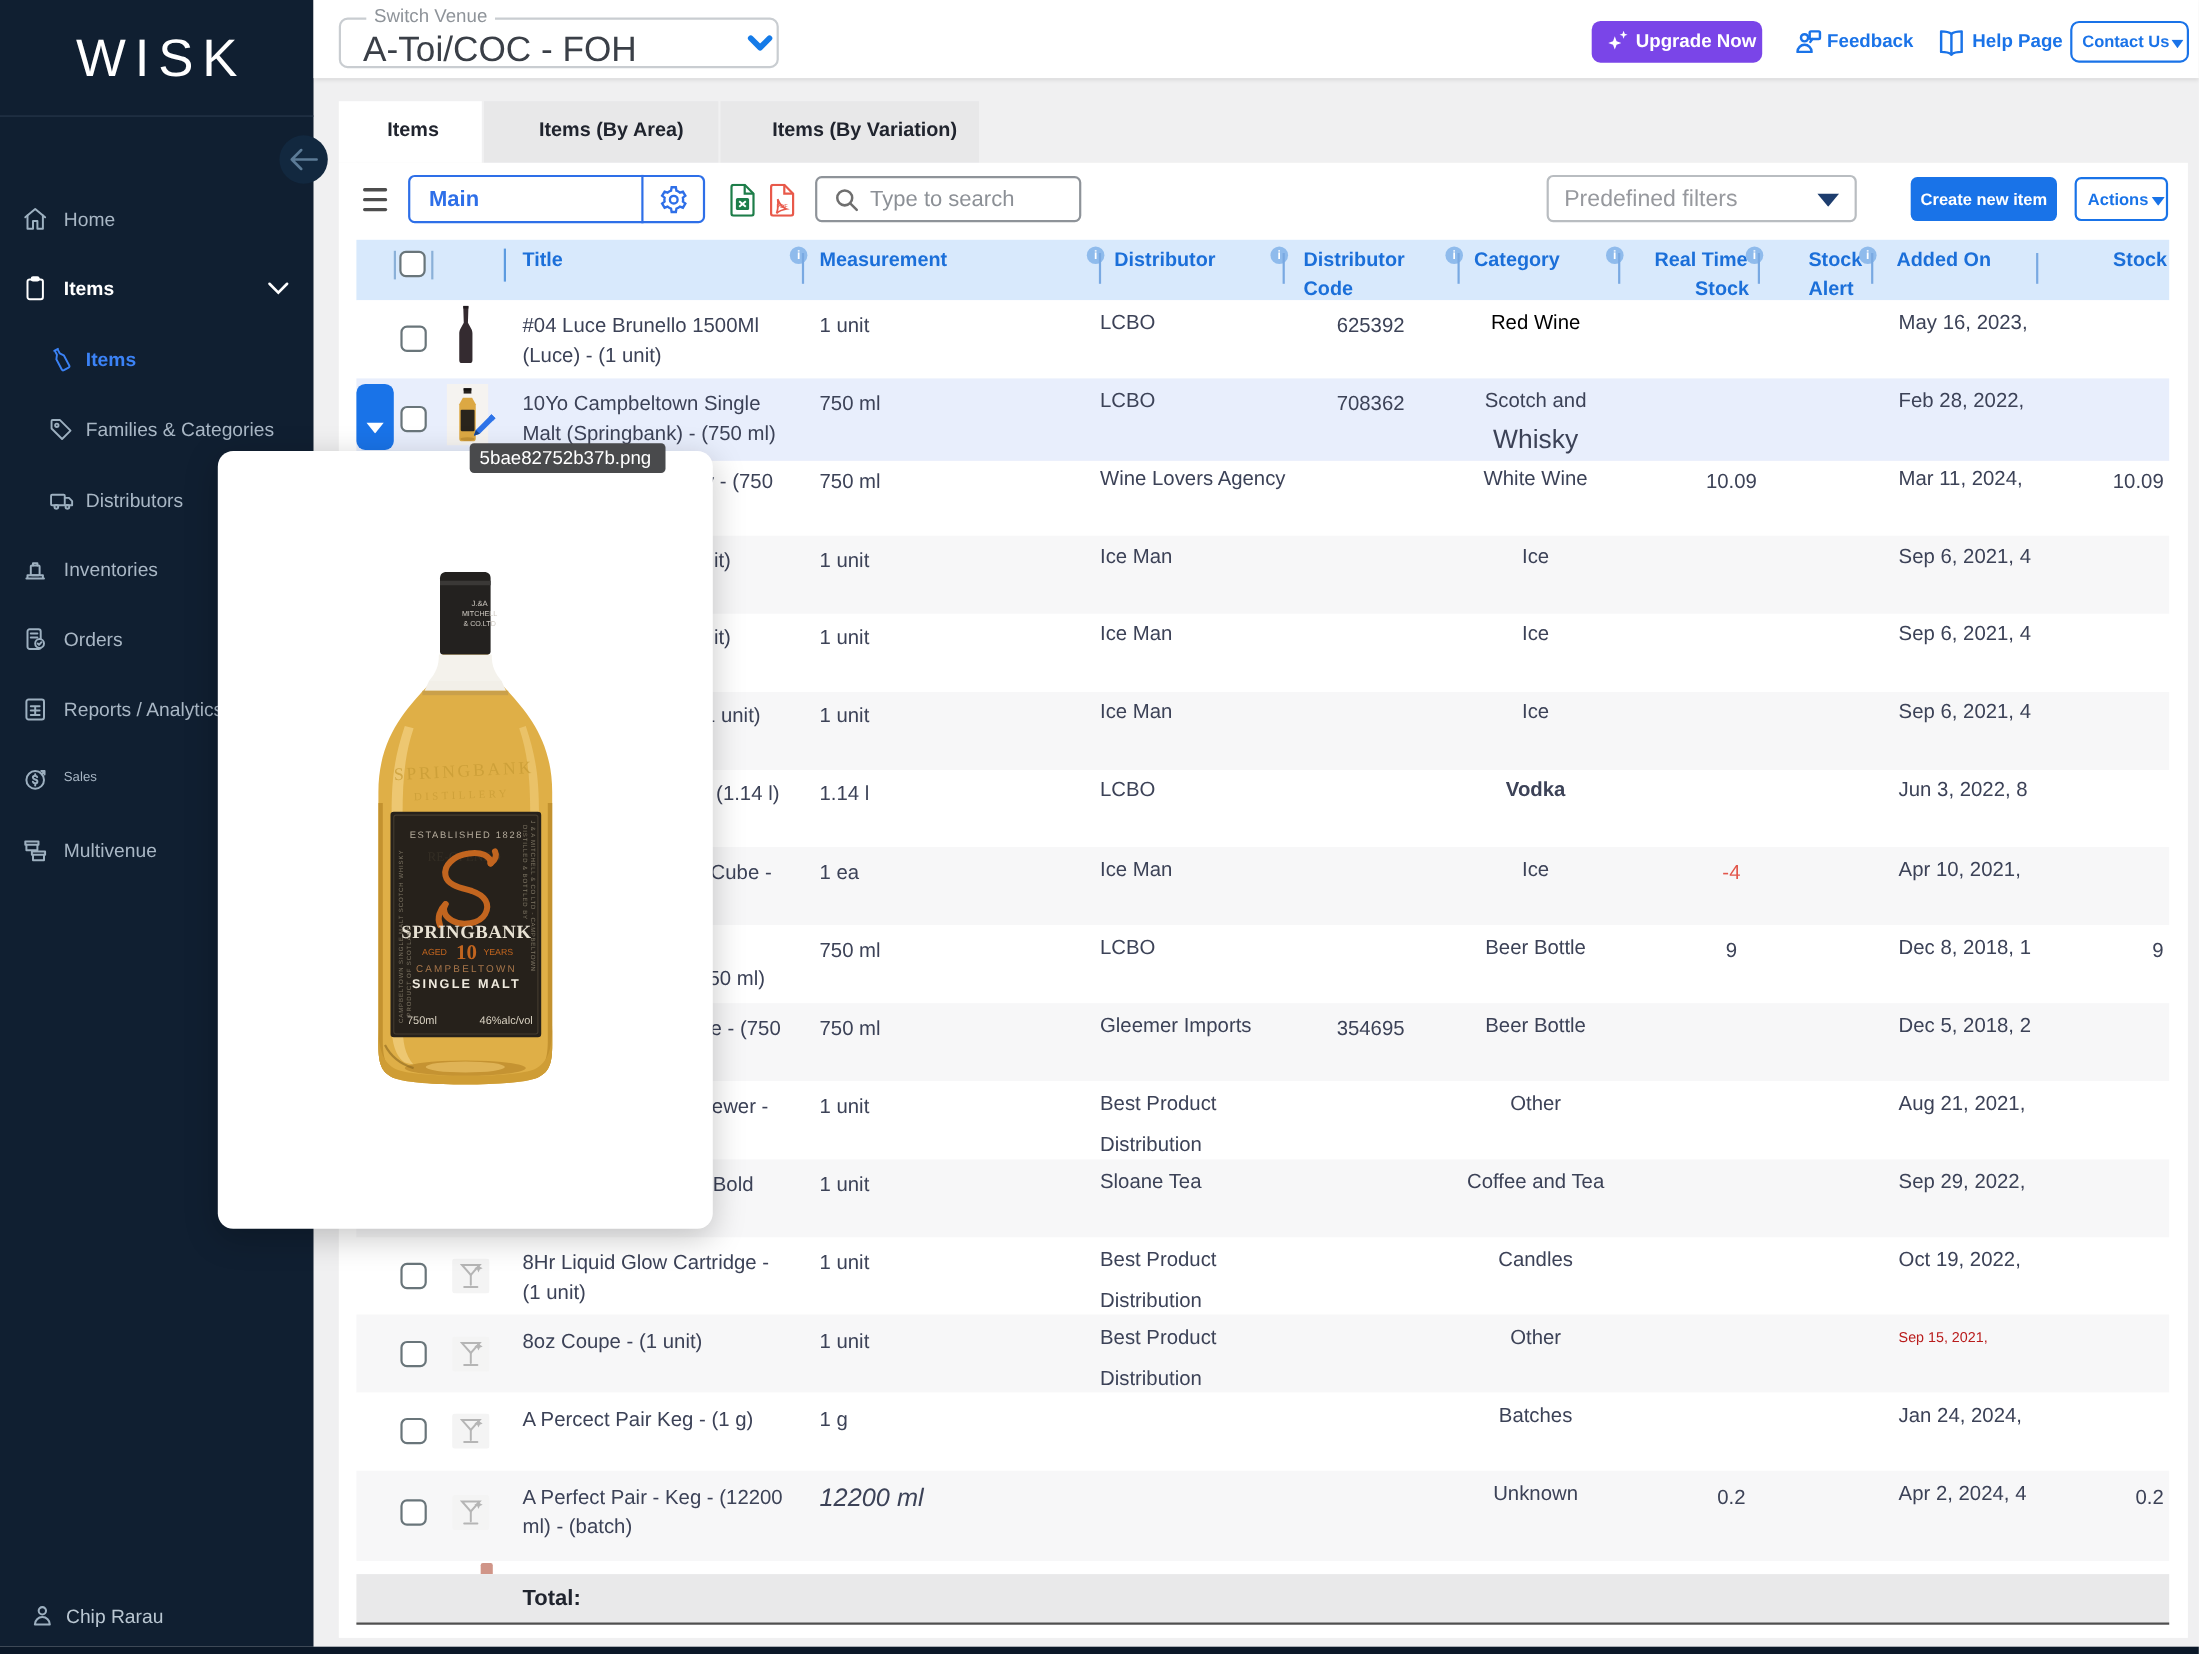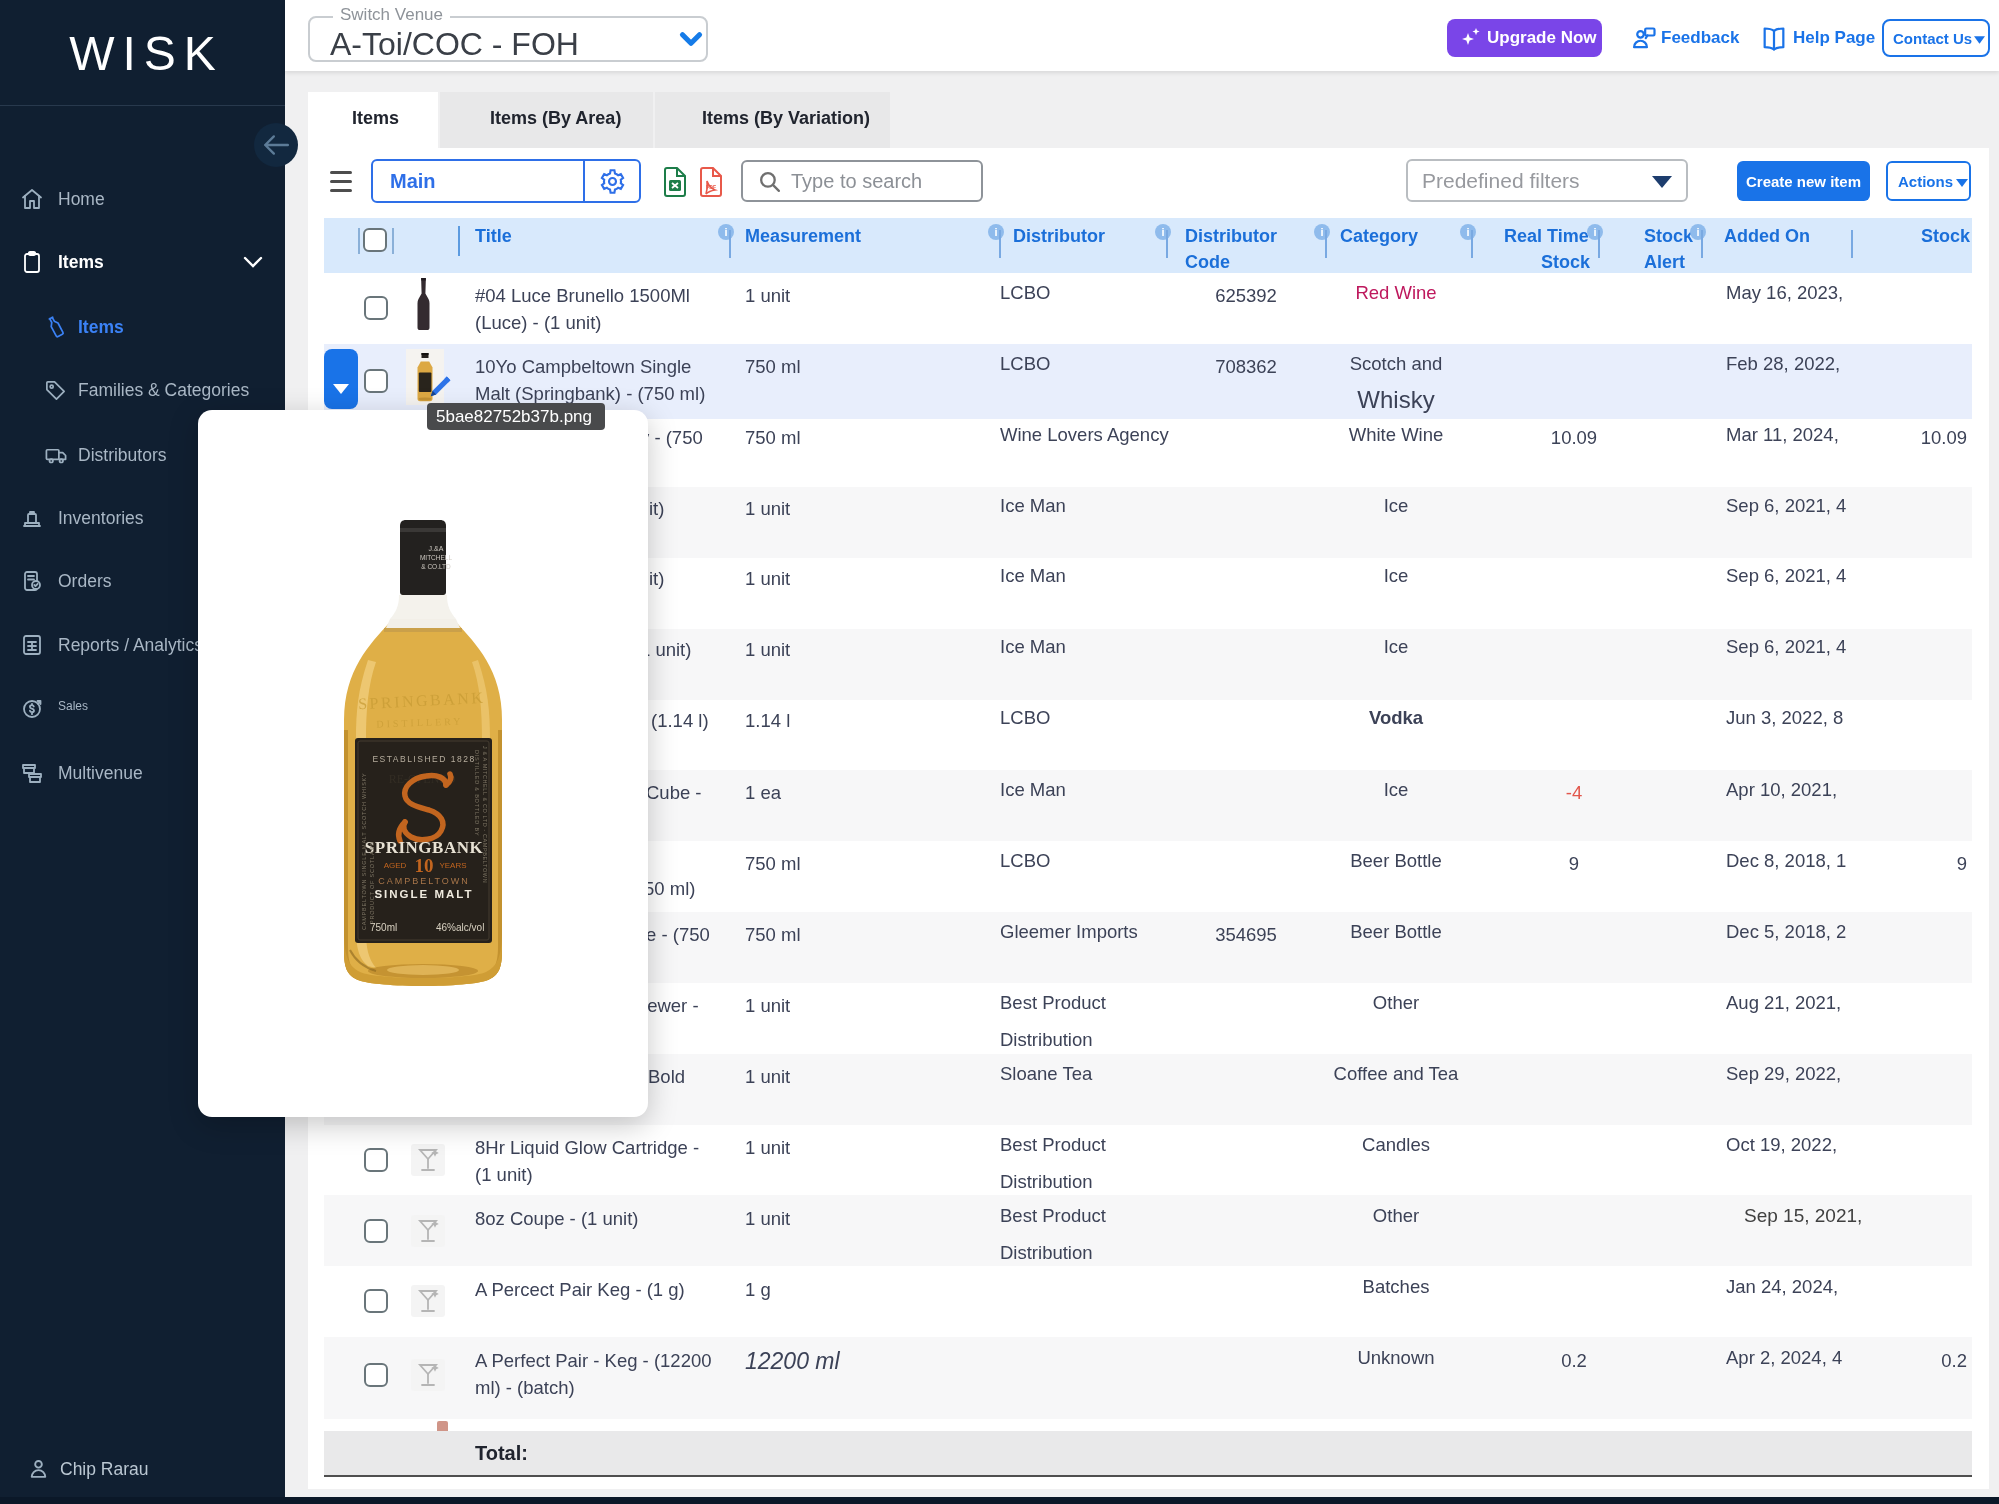--- a/index.html
+++ b/index.html
@@ -224,21 +224,21 @@
 <div class="abs" style="left:324px;top:1125px;width:1648px;height:70px;background:#ffffff;"></div>
 <div class="abs" style="left:324px;top:1195px;width:1648px;height:71px;background:#f7f7f8;"></div>
 <div class="abs" style="left:324px;top:1266px;width:1648px;height:71px;background:#ffffff;"></div>
 <div class="abs" style="left:324px;top:1337px;width:1648px;height:82px;background:#f7f7f8;"></div>
 <div class="cb" style="left:364px;top:296px;"></div>
 <div class="t" style="left:475px;top:283px;font-size:18.5px;color:#3c4257;">#04 Luce Brunello 1500Ml</div>
 <div class="t" style="left:475px;top:310px;font-size:18.5px;color:#3c4257;">(Luce) - (1 unit)</div>
 <div class="t" style="left:745px;top:283px;font-size:18.5px;color:#3c4257;">1 unit</div>
 <div class="t" style="left:1000px;top:280px;font-size:18.5px;color:#3c4257;">LCBO</div>
 <div class="t" style="left:1246px;top:283px;font-size:18.5px;color:#3c4257;transform:translateX(-50%);">625392</div>
-<div class="t" style="left:1396px;top:280px;font-size:18.5px;color:#be185d;transform:translateX(-50%);">Red Wine</div>
+<div class="t" style="left:1396px;top:280px;font-size:18.5px;color:#000000;transform:translateX(-50%);">Red Wine</div>
 <div class="t" style="left:1726px;top:280px;font-size:18.5px;color:#3c4257;">May 16, 2023,</div>
 <div class="cb" style="left:364px;top:369px;"></div>
 <div class="t" style="left:475px;top:354px;font-size:18.5px;color:#3c4257;">10Yo Campbeltown Single</div>
 <div class="t" style="left:475px;top:381px;font-size:18.5px;color:#3c4257;">Malt (Springbank) - (750 ml)</div>
 <div class="t" style="left:745px;top:354px;font-size:18.5px;color:#3c4257;">750 ml</div>
 <div class="t" style="left:1000px;top:351px;font-size:18.5px;color:#3c4257;">LCBO</div>
 <div class="t" style="left:1246px;top:354px;font-size:18.5px;color:#3c4257;transform:translateX(-50%);">708362</div>
 <div class="t" style="left:1396px;top:351px;font-size:18.5px;color:#3c4257;transform:translateX(-50%);">Scotch and</div>
 <div class="t" style="left:1396px;top:387px;font-size:24px;color:#3c4257;transform:translateX(-50%);">Whisky</div>
 <div class="t" style="left:1726px;top:351px;font-size:18.5px;color:#3c4257;">Feb 28, 2022,</div>
@@ -306,21 +306,21 @@
 <div class="t" style="left:1000px;top:1132px;font-size:18.5px;color:#3c4257;">Best Product</div>
 <div class="t" style="left:1000px;top:1169px;font-size:18.5px;color:#3c4257;">Distribution</div>
 <div class="t" style="left:1396px;top:1132px;font-size:18.5px;color:#3c4257;transform:translateX(-50%);">Candles</div>
 <div class="t" style="left:1726px;top:1132px;font-size:18.5px;color:#3c4257;">Oct 19, 2022,</div>
 <div class="cb" style="left:364px;top:1219px;"></div>
 <div class="t" style="left:475px;top:1206px;font-size:18.5px;color:#3c4257;">8oz Coupe - (1 unit)</div>
 <div class="t" style="left:745px;top:1206px;font-size:18.5px;color:#3c4257;">1 unit</div>
 <div class="t" style="left:1000px;top:1203px;font-size:18.5px;color:#3c4257;">Best Product</div>
 <div class="t" style="left:1000px;top:1240px;font-size:18.5px;color:#3c4257;">Distribution</div>
 <div class="t" style="left:1396px;top:1203px;font-size:18.5px;color:#3c4257;transform:translateX(-50%);">Other</div>
-<div class="t" style="left:1726px;top:1203px;font-size:19px;color:#404040;margin-left:18px;">Sep 15, 2021,</div>
+<div class="t" style="left:1726px;top:1203px;font-size:13px;color:#b91c1c;">Sep 15, 2021,</div>
 <div class="cb" style="left:364px;top:1289px;"></div>
 <div class="t" style="left:475px;top:1277px;font-size:18.5px;color:#3c4257;">A Percect Pair Keg - (1 g)</div>
 <div class="t" style="left:745px;top:1277px;font-size:18.5px;color:#3c4257;">1 g</div>
 <div class="t" style="left:1396px;top:1274px;font-size:18.5px;color:#3c4257;transform:translateX(-50%);">Batches</div>
 <div class="t" style="left:1726px;top:1274px;font-size:18.5px;color:#3c4257;">Jan 24, 2024,</div>
 <div class="cb" style="left:364px;top:1363px;"></div>
 <div class="t" style="left:475px;top:1348px;font-size:18.5px;color:#3c4257;">A Perfect Pair - Keg - (12200</div>
 <div class="t" style="left:475px;top:1375px;font-size:18.5px;color:#3c4257;">ml) - (batch)</div>
 <div class="t" style="left:745px;top:1348px;font-size:23px;color:#3c4257;font-style:italic;">12200 ml</div>
 <div class="t" style="left:1396px;top:1345px;font-size:18.5px;color:#3c4257;transform:translateX(-50%);">Unknown</div>

